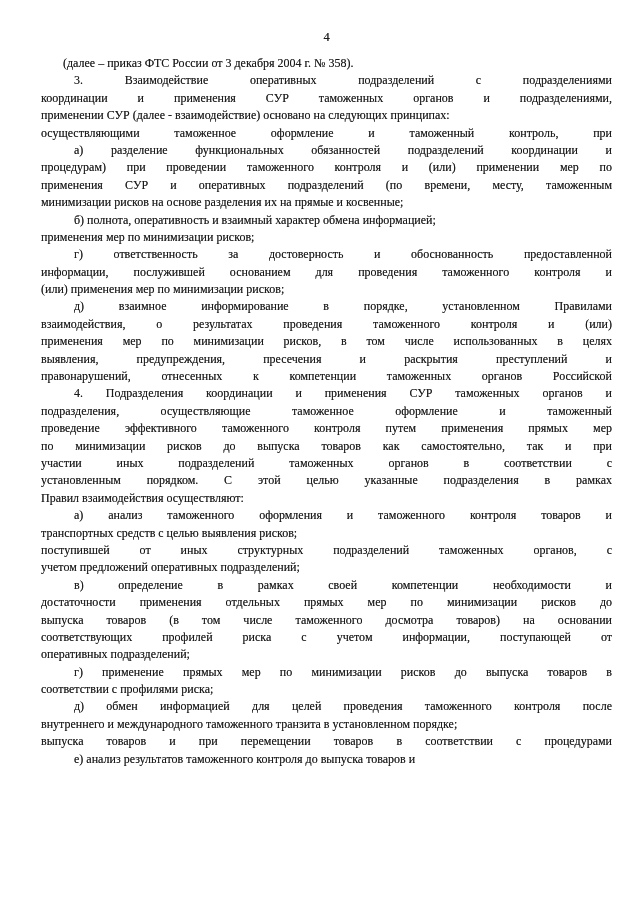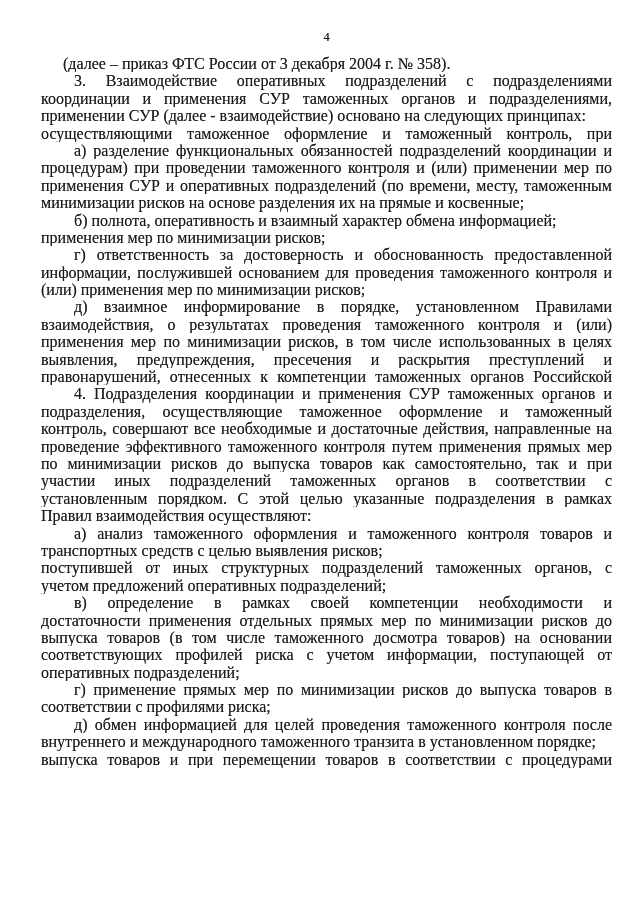--- a/index.html
+++ b/index.html
@@ -24,21 +24,21 @@
     text-align: center;
     font-size: 12.5px;
     line-height: 14px;
     text-shadow: 0 0 0.4px rgba(0,0,0,0.55);
   }
   .text-block {
     position: absolute;
     top: 55px;
     left: 41px;
     width: 571px;
-    font-size: 16px;
+    font-size: 12px;
     line-height: 17.4px;
     text-shadow: 0 0 0.4px rgba(0,0,0,0.55);
   }
   .para { margin: 0; padding: 0; }
   .line {
     height: 17.4px;
     overflow: hidden;
     white-space: nowrap;
     text-align: justify;
     text-align-last: justify;
@@ -87,21 +87,20 @@
       <div class="para indented">
         <div class="line first">д) взаимное информирование в порядке, установленном Правилами</div>
         <div class="line">взаимодействия, о результатах проведения таможенного контроля и (или)</div>
         <div class="line">применения мер по минимизации рисков, в том числе использованных в целях</div>
         <div class="line">выявления, предупреждения, пресечения и раскрытия преступлений и</div>
         <div class="line">правонарушений, отнесенных к компетенции таможенных органов Российской</div>
       </div>
       <div class="para indented">
         <div class="line first">4. Подразделения координации и применения СУР таможенных органов и</div>
         <div class="line">подразделения, осуществляющие таможенное оформление и таможенный</div>
-        <div class="line">контроль, совершают все необходимые и достаточные действия, направленные на</div>
         <div class="line">проведение эффективного таможенного контроля путем применения прямых мер</div>
         <div class="line">по минимизации рисков до выпуска товаров как самостоятельно, так и при</div>
         <div class="line">участии иных подразделений таможенных органов в соответствии с</div>
         <div class="line">установленным порядком. С этой целью указанные подразделения в рамках</div>
         <div class="line last">Правил взаимодействия осуществляют:</div>
       </div>
       <div class="para indented">
         <div class="line first">а) анализ таможенного оформления и таможенного контроля товаров и</div>
         <div class="line last">транспортных средств с целью выявления рисков;</div>
       </div>
@@ -118,14 +117,17 @@
       </div>
       <div class="para indented">
         <div class="line first">г) применение прямых мер по минимизации рисков до выпуска товаров в</div>
         <div class="line last">соответствии с профилями риска;</div>
       </div>
       <div class="para indented">
         <div class="line first">д) обмен информацией для целей проведения таможенного контроля после</div>
         <div class="line last">внутреннего и международного таможенного транзита в установленном порядке;</div>
         <div class="line">выпуска товаров и при перемещении товаров в соответствии с процедурами</div>
       </div>
+      <div class="para indented">
+        <div class="line first last">е) анализ результатов таможенного контроля до выпуска товаров и</div>
+      </div>
     </div>
 </div>
 
 </body></html>

